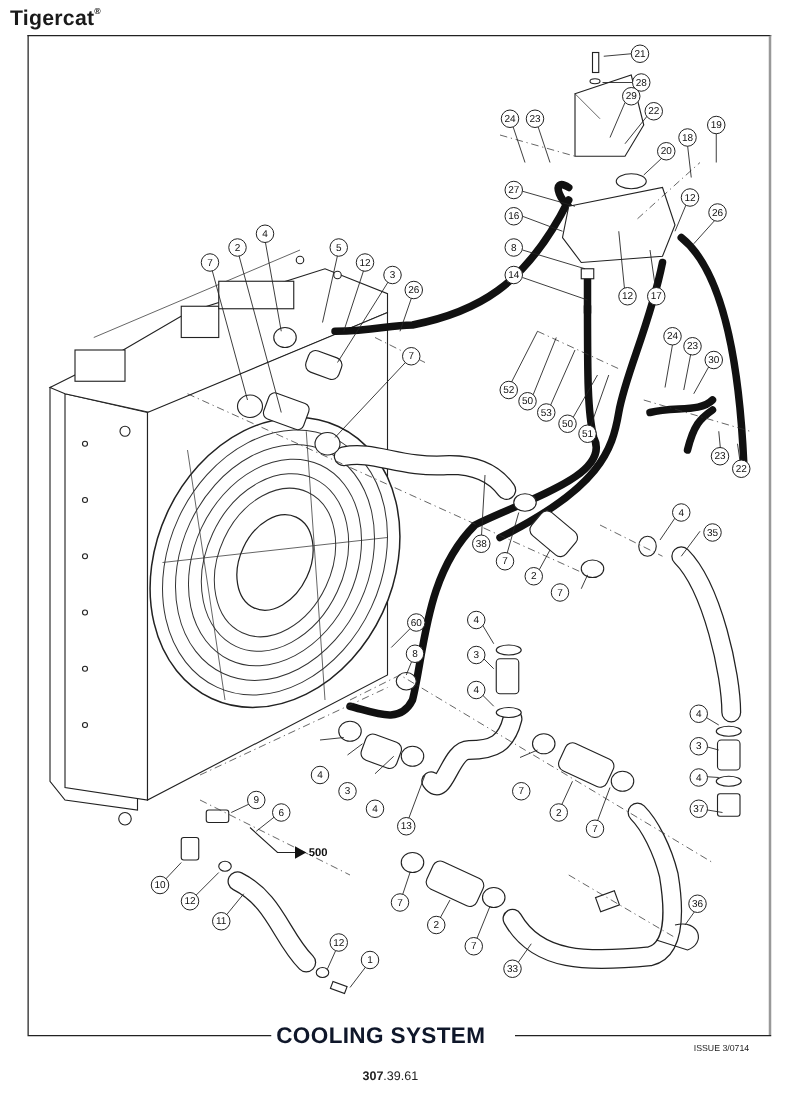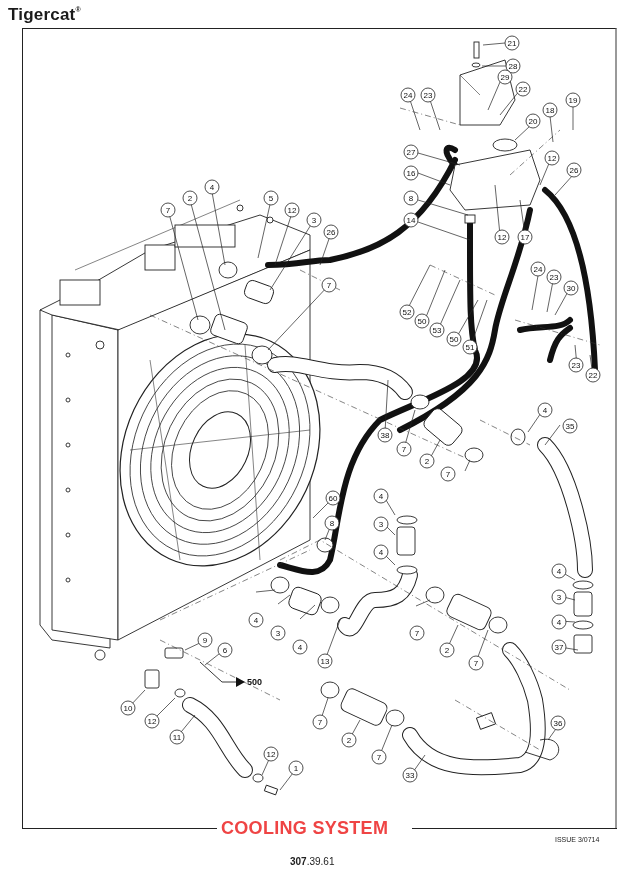--- a/index.html
+++ b/index.html
@@ -2,21 +2,21 @@
 <html><head>
 <meta charset="utf-8">
 <style>
   html, body { margin: 0; padding: 0; background: #ffffff; }
   body { width: 635px; height: 882px; position: relative; overflow: hidden; font-family: "Liberation Sans", sans-serif; color: #111; }
   .brand { position: absolute; left: 8px; top: 5px; font-size: 17px; font-weight: bold; color: #1a1a1a; letter-spacing: 0.2px; }
   .brand sup { font-size: 7px; vertical-align: top; position: relative; top: 1px; }
   .frame { position: absolute; left: 22px; top: 28px; width: 595px; height: 800px; border-left: 1.5px solid #222; border-top: 1.5px solid #222; border-right: 2px solid #999; box-sizing: border-box; }
   .frame-bottom-left { position: absolute; left: 22px; top: 828px; width: 195px; height: 0; border-top: 1.5px solid #222; }
   .frame-bottom-right { position: absolute; left: 412px; top: 828px; width: 205px; height: 0; border-top: 1.5px solid #222; }
-  .section-title { position: absolute; left: 221px; top: 818px; font-size: 18px; font-weight: bold; color: #ef4444; letter-spacing: 0.3px; }
+  .section-title { position: absolute; left: 221px; top: 818px; font-size: 18px; font-weight: bold; color: #0f172a; letter-spacing: 0.3px; }
   .issue { position: absolute; left: 555px; top: 836px; font-size: 7px; color: #222; }
   .page-num { position: absolute; left: 290px; top: 856px; font-size: 10px; color: #222; }
   .page-num b { font-weight: bold; }
   svg.diagram { position: absolute; left: 0; top: 0; }
   .callout circle { fill: #fff; stroke: #222; stroke-width: 0.8; }
   .callout text { font-family: "Liberation Sans", sans-serif; font-size: 8px; fill: #111; text-anchor: middle; dominant-baseline: central; }
   .leader { stroke: #222; stroke-width: 0.7; fill: none; }
   .dash { stroke: #333; stroke-width: 0.6; stroke-dasharray: 6 3 1 3; fill: none; }
   .line { stroke: #222; stroke-width: 0.9; fill: none; }
   .thin { stroke: #333; stroke-width: 0.6; fill: none; }

